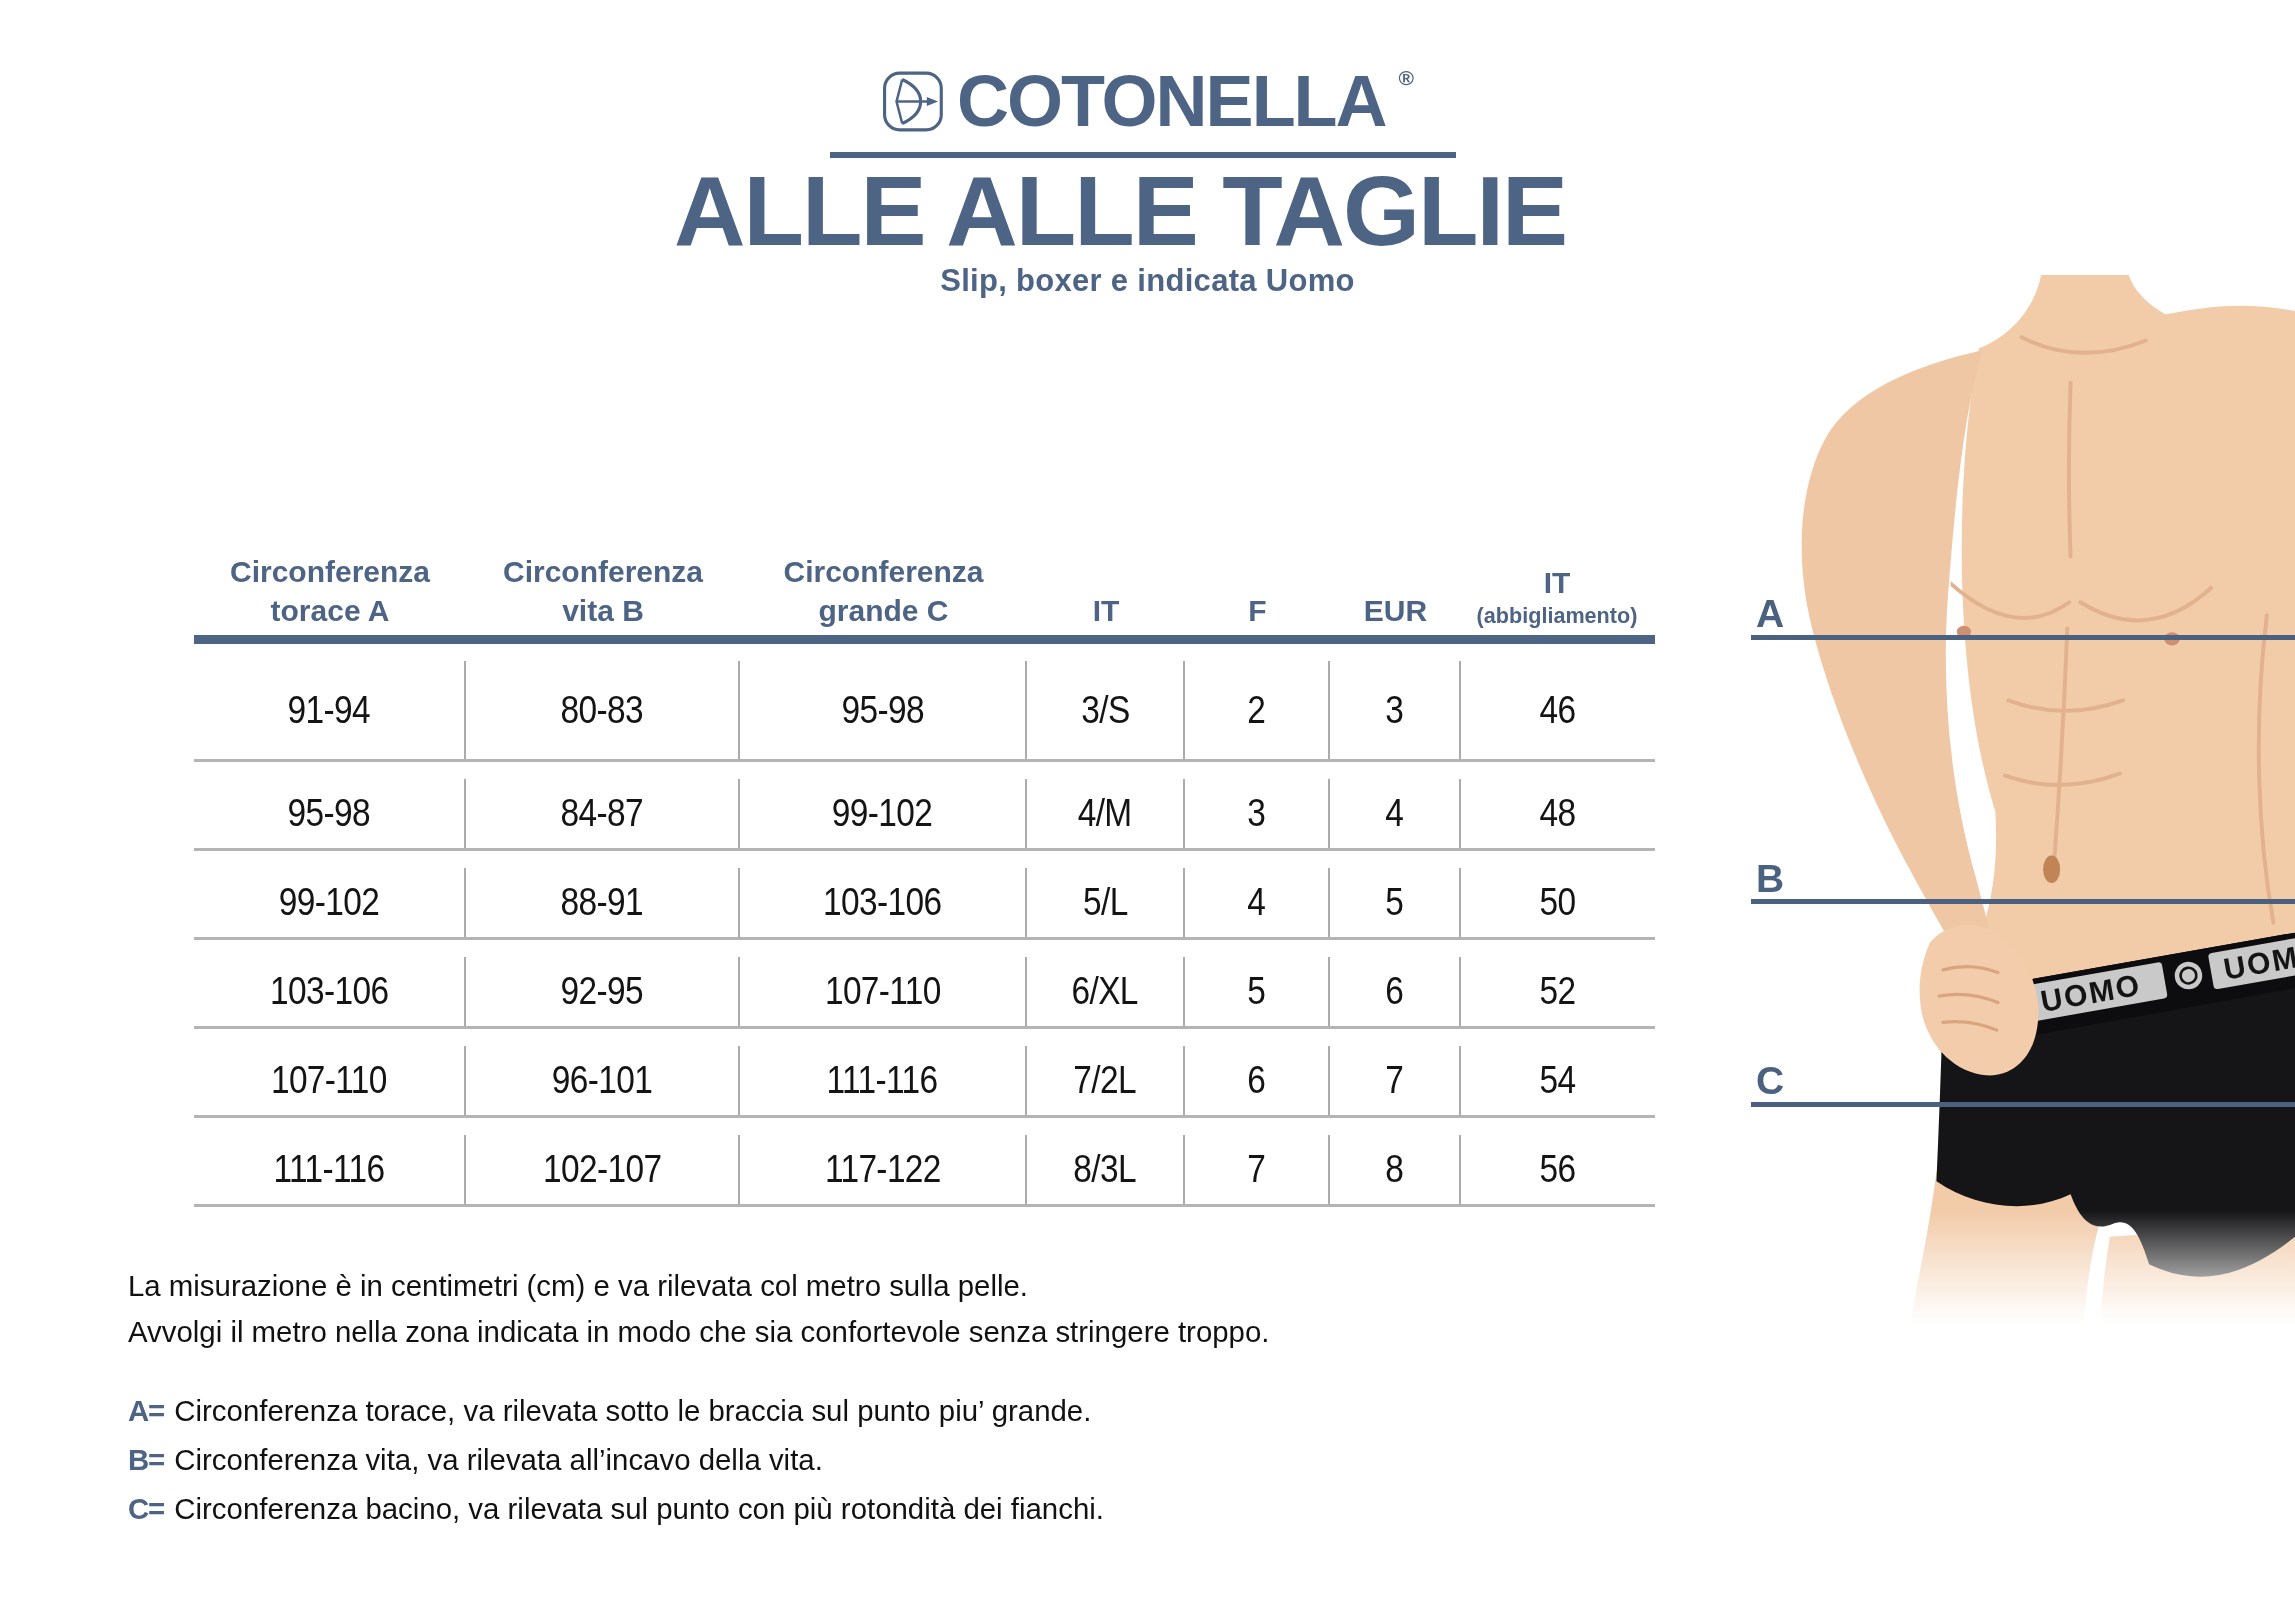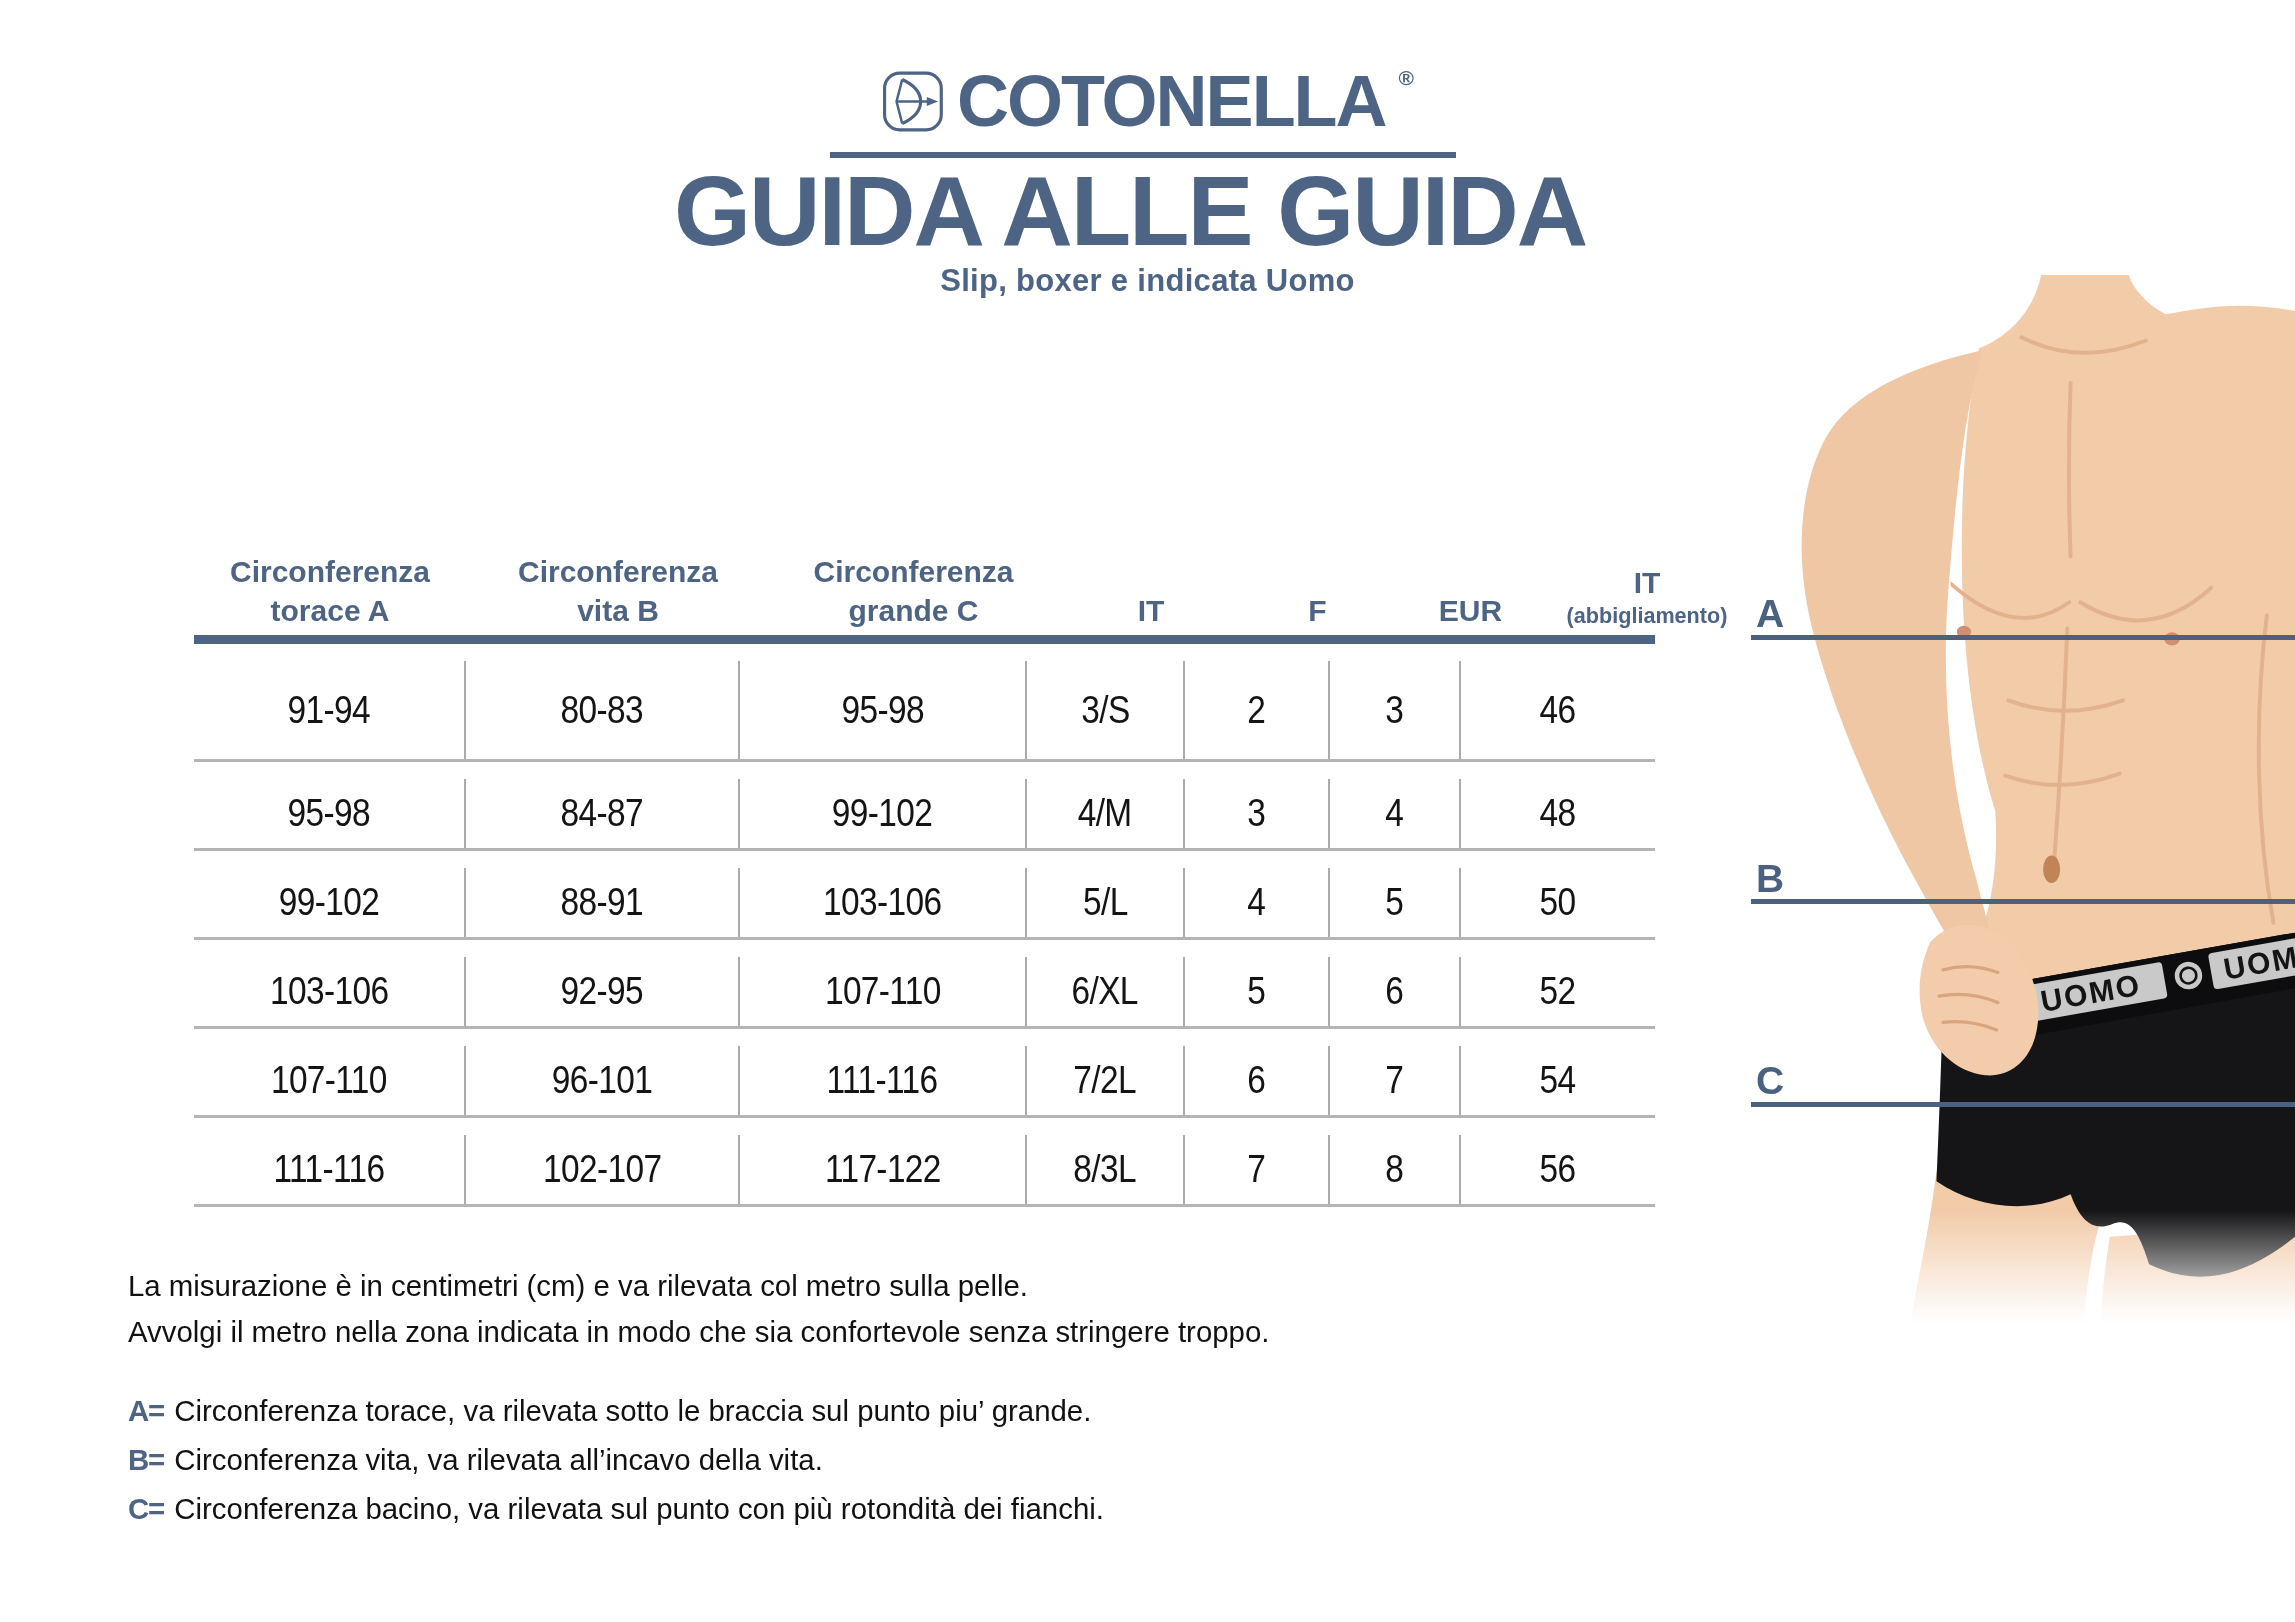--- a/index.html
+++ b/index.html
@@ -24,21 +24,21 @@
   .logo-text{font-size:72px;font-weight:bold;color:var(--blue);letter-spacing:-2px;line-height:1;}
   .logo-reg{font-size:21px;font-weight:bold;color:var(--blue);align-self:flex-start;margin-top:1.3px;}
   .logo-underline{position:absolute;left:830px;top:152px;width:626px;height:5.9px;background:var(--blue);}
   .title{position:absolute;left:674px;top:161px;font-size:99px;font-weight:bold;
     color:var(--blue);letter-spacing:-2px;white-space:nowrap;line-height:1;}
   .subtitle{position:absolute;left:0;top:263px;width:2295px;text-align:center;
     font-size:31px;font-weight:bold;color:var(--blue);letter-spacing:0.3px;}
 
   
   .size-table{position:absolute;left:194px;top:517px;width:1461px;}
-  .thead{display:grid;grid-template-columns:272px 274px 287px 158px 145px 131px 192px;height:118px;gap:15px;}
+  .thead{display:grid;grid-template-columns:272px 274px 287px 158px 145px 131px 192px;height:118px;}
   .th{display:flex;flex-direction:column;justify-content:flex-end;align-items:center;
     color:var(--blue);font-weight:bold;font-size:30px;line-height:1.3;padding-bottom:5.2px;text-align:center;}
   .th .l2{font-size:30px;}
   .th:nth-child(7) .l2{font-size:21.6px;}
   .header-rule{height:9.2px;background:var(--blue);}
   .tr{display:grid;grid-template-columns:272px 274px 287px 158px 145px 131px 192px;
     height:69px;border-bottom:3.3px solid var(--gray-h);margin-top:17px;}
   .tr:first-child{height:98px;padding-top:0;}
   .td{display:flex;align-items:center;justify-content:center;border-right:2px solid var(--gray-v);}
   .td:last-child{border-right:none;}
@@ -71,21 +71,21 @@
         <path d="M33,15 L24,50 L33,85" fill="none" stroke="#4d6484" stroke-width="4"></path>
         <line x1="24" y1="50" x2="74" y2="50" stroke="#4d6484" stroke-width="4"></line>
         <polygon points="72,43 90,50 72,57" fill="#4d6484"></polygon>
       </svg>
     </span>
     <span class="logo-text">COTONELLA</span>
     <span class="logo-reg">®</span>
   </div>
   <div class="logo-underline"></div>
 
-  <div class="title">GUIDA ALLE GUIDA</div>
+  <div class="title">ALLE ALLE TAGLIE</div>
   <div class="subtitle">Slip, boxer e indicata Uomo</div>
 
   <div class="size-table">
     <div class="thead">
       <div class="th">
         <span>Circonferenza</span>
         <span class="l2">torace A</span>
       </div>
       <div class="th">
         <span>Circonferenza</span>

